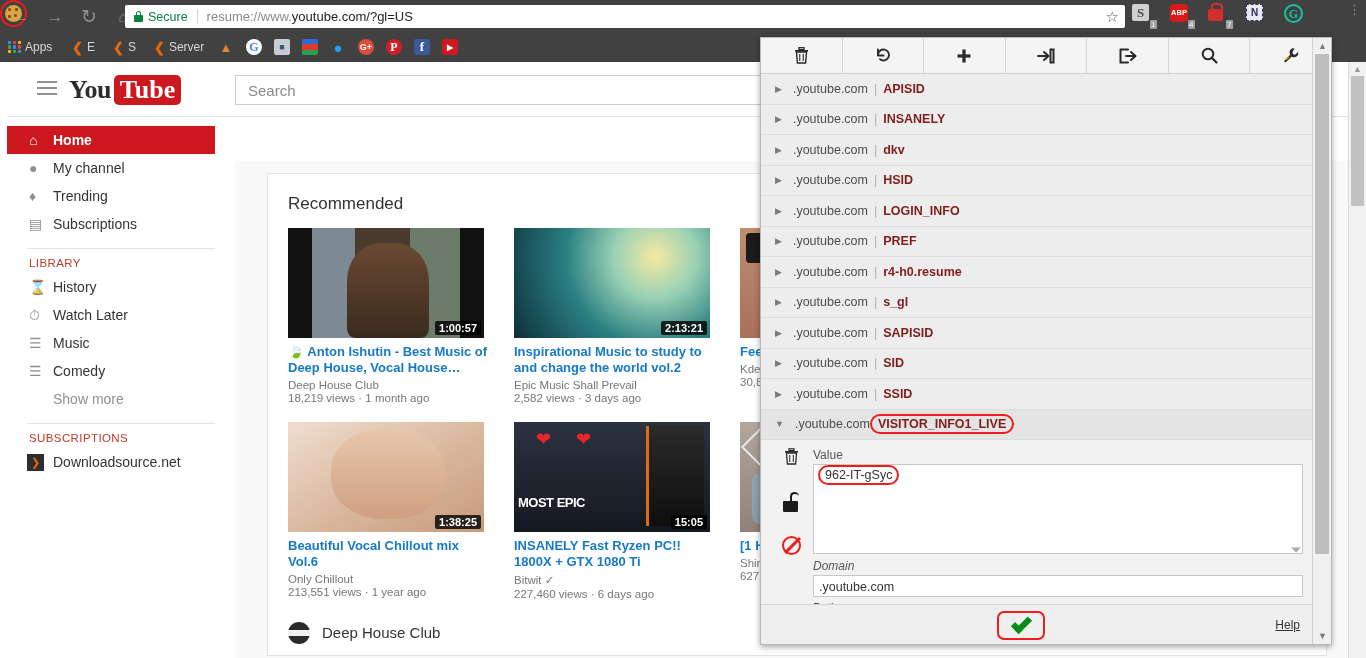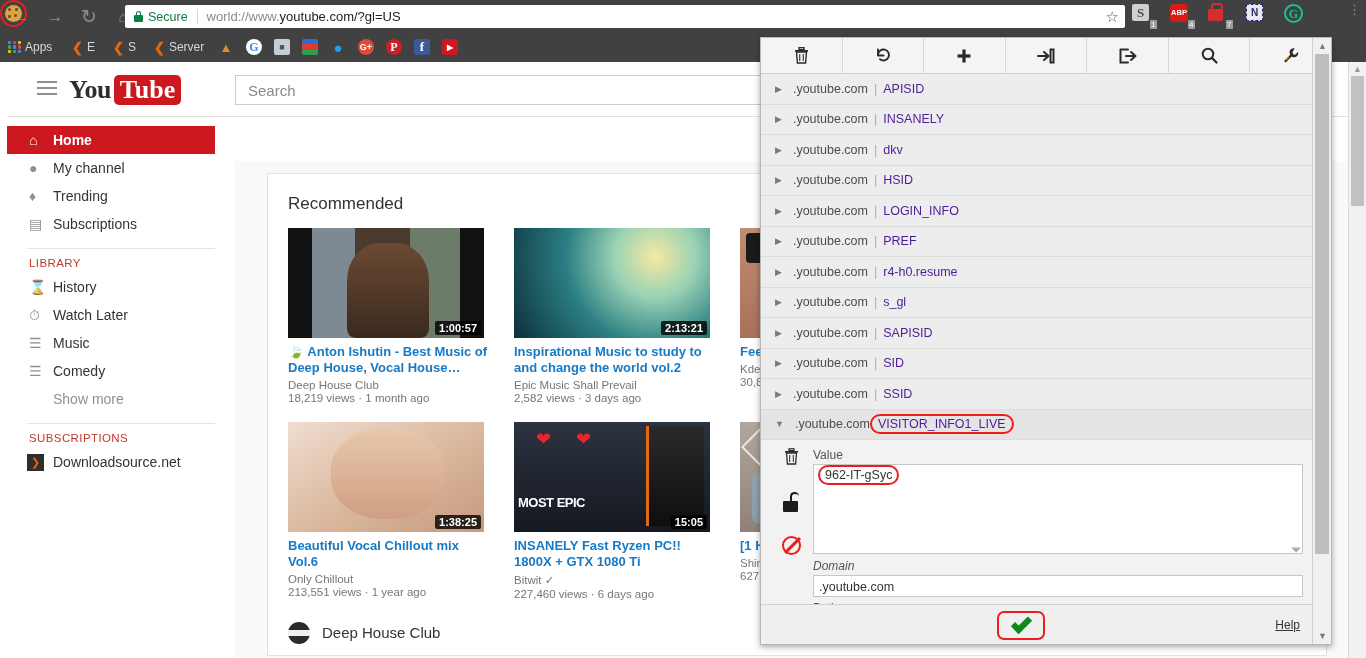--- a/index.html
+++ b/index.html
@@ -119,21 +119,21 @@
   #popup-toolbar { display:flex; height:36px; background:#f4f4f4; border-bottom:1px solid #cfcfcf; }
   .tb-btn { flex:1; display:flex; align-items:center; justify-content:center; border-right:1px solid #d6d6d6;
             font-size:17px; color:#2a2a2a; }
   .tb-btn:last-child { border-right:none; }
   #cookie-list { position:absolute; left:0; top:36px; width:553px; height:555px; overflow:hidden; }
   .cookie-row { height:30.5px; border-bottom:1px solid #dcdcdc; display:flex; align-items:center;
                 padding-left:14px; font-size:12.5px; color:#4d4d4d; background:#ededed;}
   .cookie-row .tri { color:#7a7a7a; font-size:9px; margin-right:11px; }
   .cookie-row .dom { color:#4d4d4d; }
   .cookie-row .pipe { color:#b0b0b0; margin:0 6px; }
-  .cookie-row .cname { font-weight:normal; color:#4c1d95; }
+  .cookie-row .cname { font-weight:bold; color:#7f1d1d; }
   .cookie-row.expanded { background:#e4e4e4; }
   .name-highlight { position:relative; display:inline-block; padding:1px 8px; }
   .name-highlight:after { content:""; position:absolute; left:0; top:-2px; right:0; bottom:-2px;
                           border:2.5px solid #ee1c1c; border-radius:12px; }
 
   #cookie-detail { background:#f2f2f2; border-bottom:7px solid #4c1d95; padding:8px 0 6px 0; position:relative; height:180px;}
   #detail-icons { position:absolute; left:10px; top:8px; width:40px; }
   #detail-icons div { height:44px; display:flex; align-items:flex-start; justify-content:center; }
   #icon-trash { font-size:17px; color:#333; }
   #icon-unlock { position:relative; width:16px; height:22px; }
@@ -178,21 +178,21 @@
     <div class="navbtn" id="reload-btn">↻</div>
     <div class="navbtn" id="home-btn">⌂</div>
 
     <div id="omnibox">
       <span id="lock-icon">
         <span class="shackle"></span>
           <span class="body"></span>
       </span>
       <span id="secure-label">Secure</span>
       <span id="omni-divider"></span>
-      <span id="omni-url"><span class="url-grey">world://www.</span><span>youtube.com/?gl=US</span></span>
+      <span id="omni-url"><span class="url-grey">resume://www.</span><span>youtube.com/?gl=US</span></span>
       <span id="star-icon">☆</span>
     </div>
 
     <div class="ext-icon" id="ext-scribd">
       <div class="sq">S</div>
       <span class="badge">1</span>
     </div>
     <div class="ext-icon" id="ext-abp">
       <div class="oct">ABP</div>
       <span class="badge">4</span>

